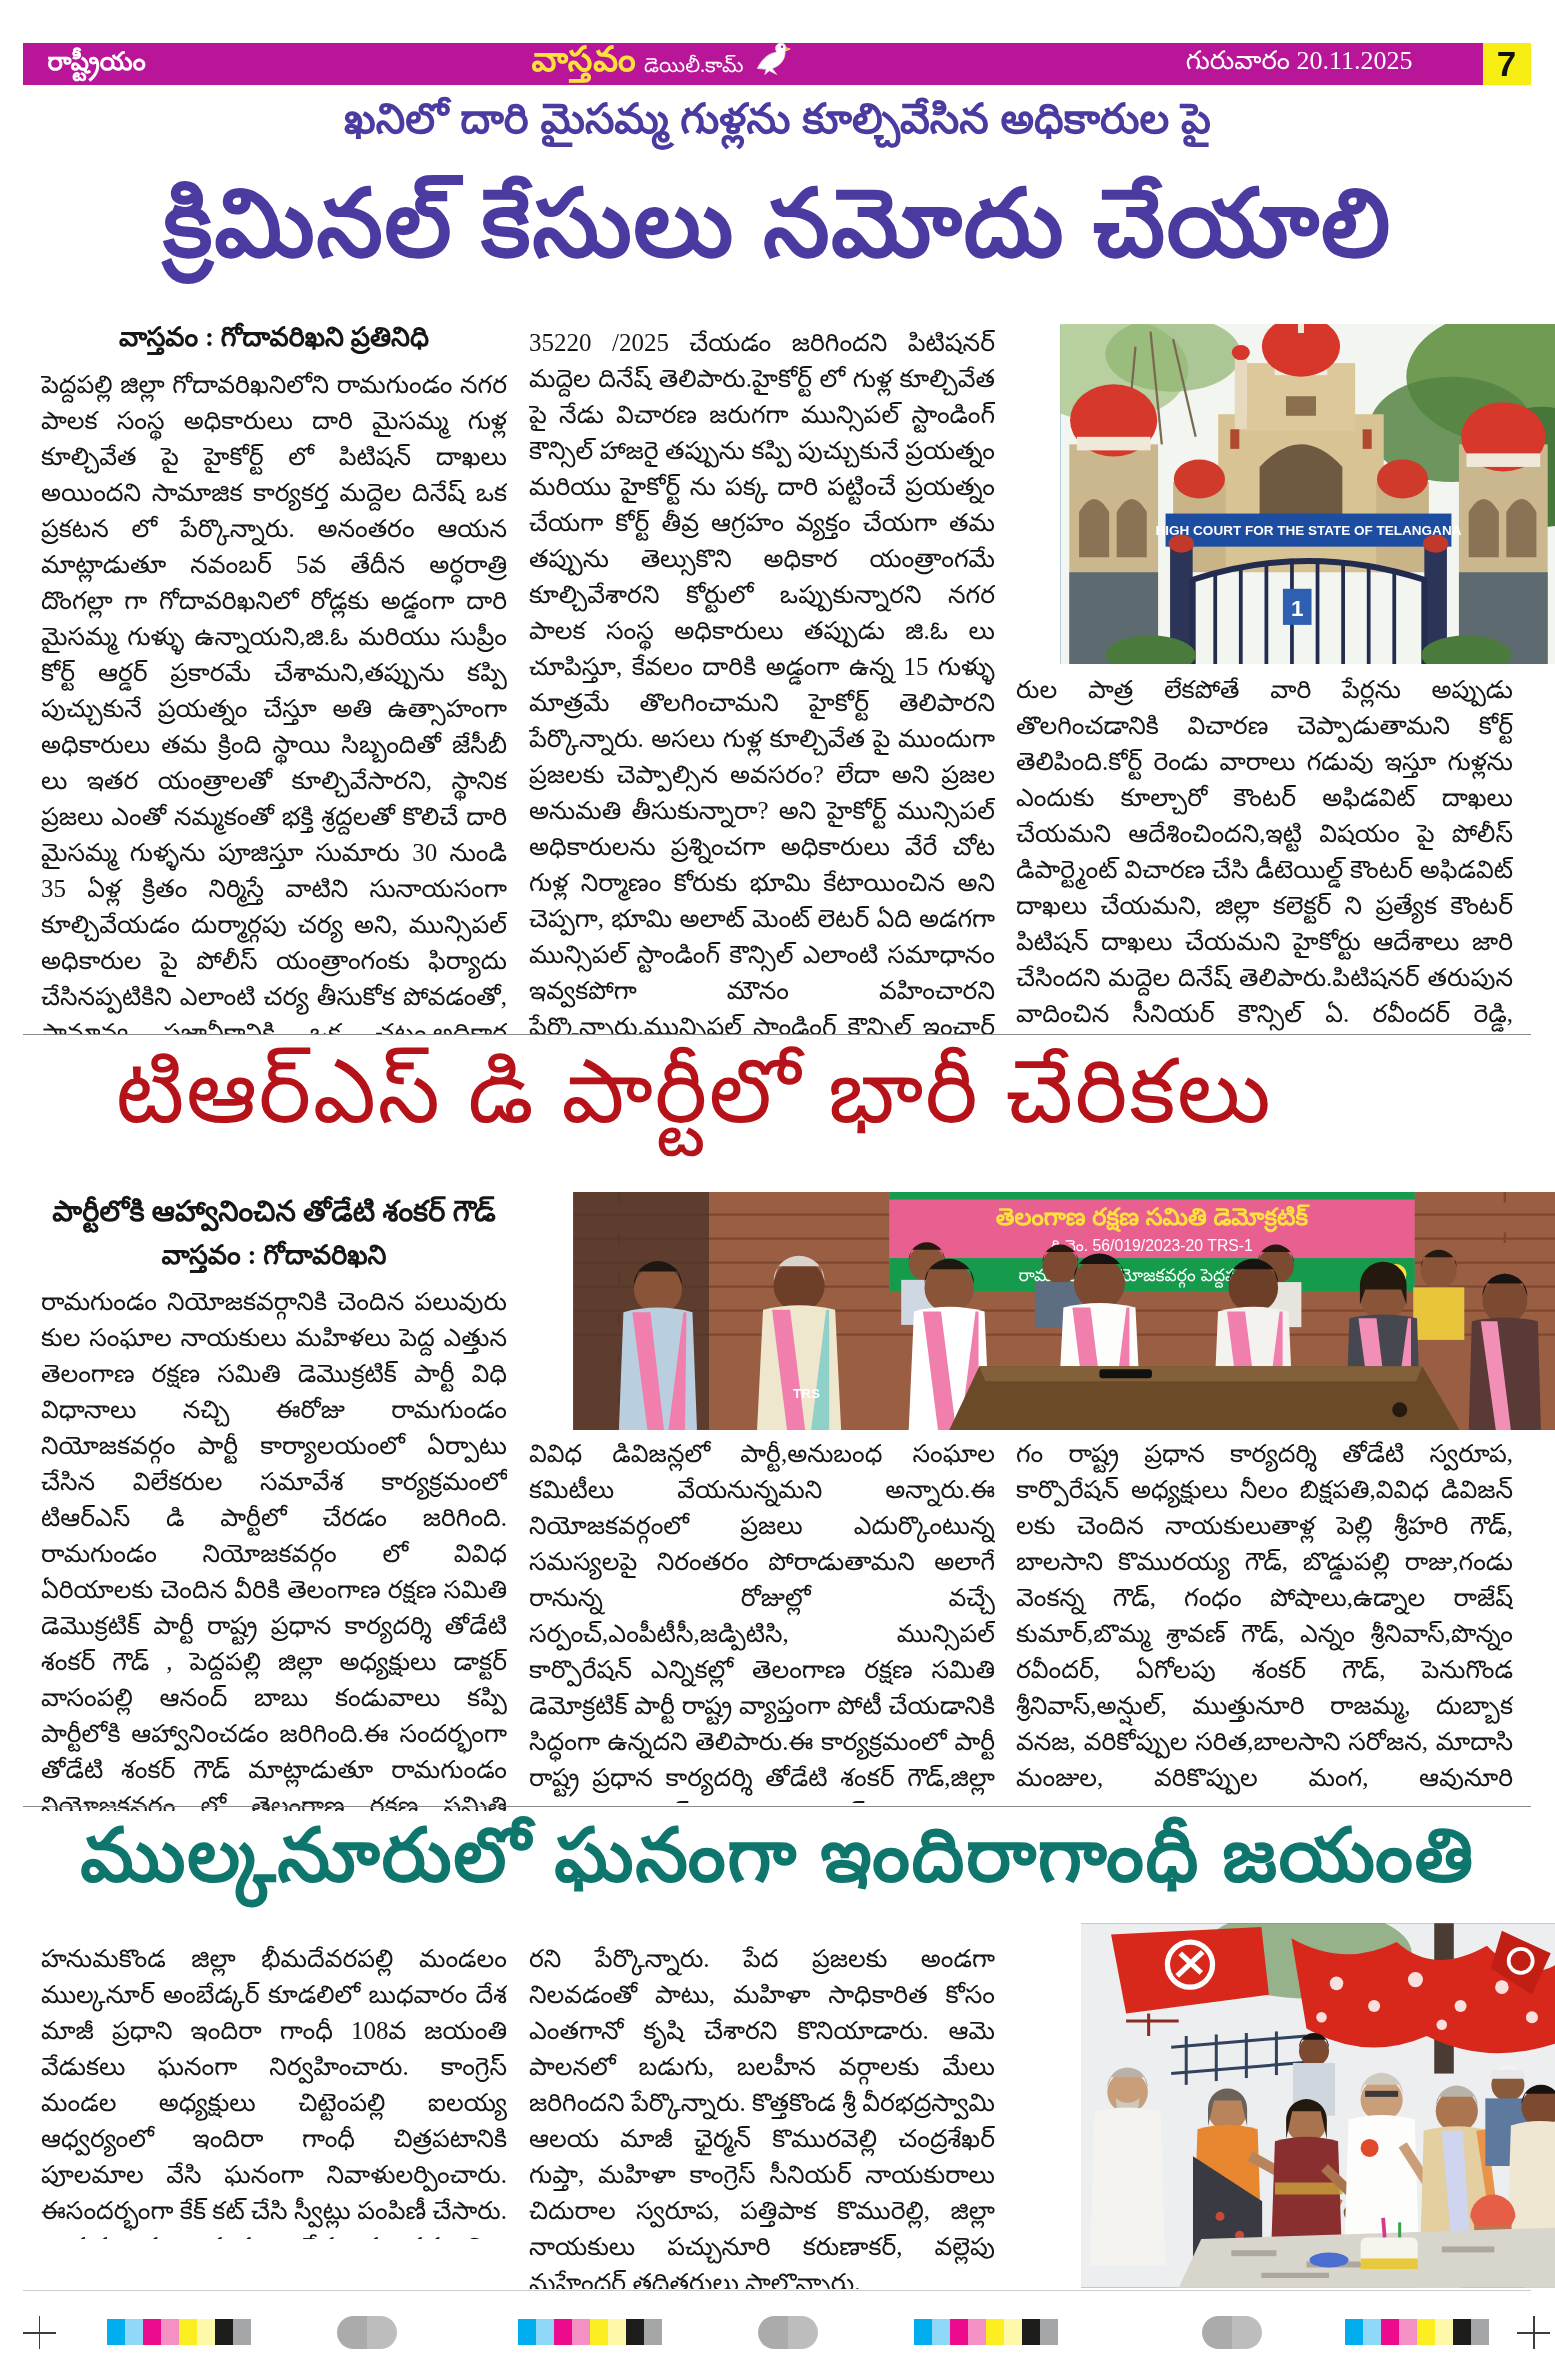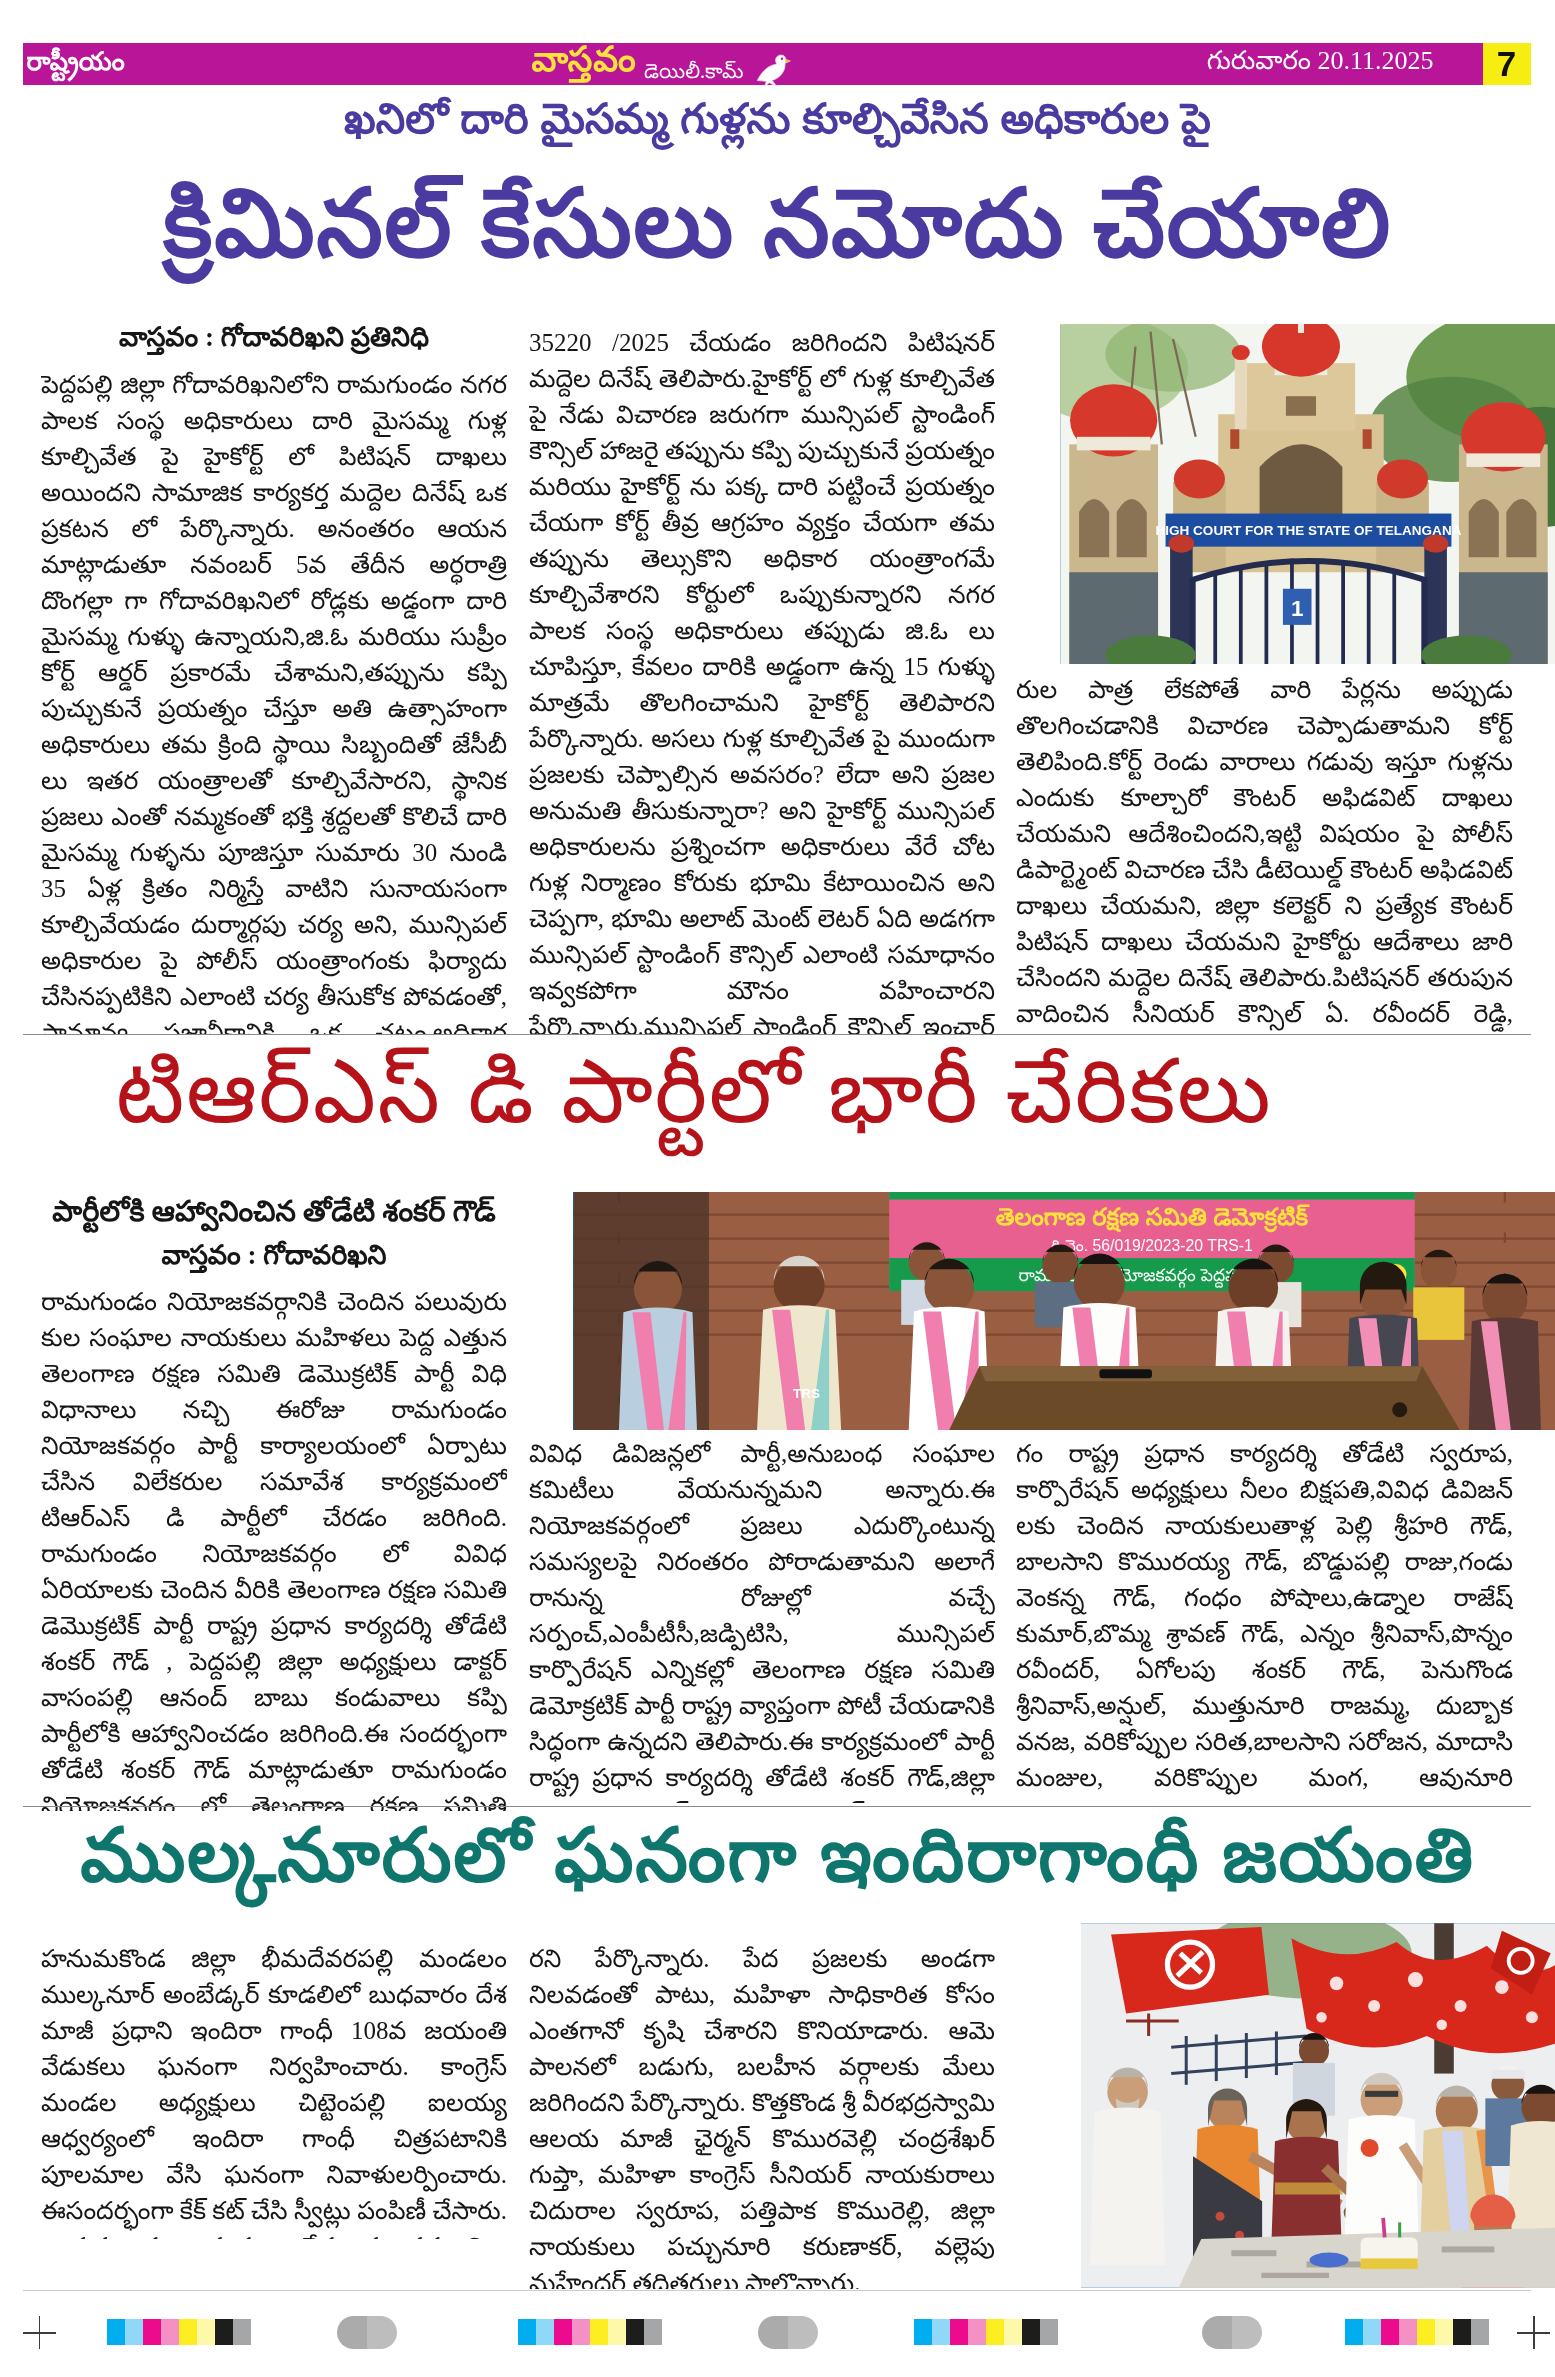--- a/index.html
+++ b/index.html
@@ -2,23 +2,23 @@
 <html style="font-size:12px"><head>
 <meta charset="utf-8">
 <style>
   html,body{margin:0;padding:0;}
   body{width:1555px;height:2377px;background:#ffffff;position:relative;
        font-family:"Liberation Serif","DejaVu Serif",serif;color:#161616;}
   .abs{position:absolute;}
 
   
   .masthead{left:22.6px;top:43px;width:1508px;height:42px;display:flex;align-items:stretch;}
-  .mast-bar{flex:1;display:flex;align-items:center;padding:0 4px;color:#fff;}
+  .mast-bar{flex:1;display:flex;align-items:center;padding:0 25px;color:#fff;}
   .mast-section{font-size:25.6px;font-weight:bold;}
-  .mast-center{flex:1;display:flex;align-items:flex-end;justify-content:center;gap:7.5px;}
+  .mast-center{flex:1;display:flex;align-items:flex-start;justify-content:center;gap:7.5px;}
   .mast-brand{font-size:35px;font-weight:bold;letter-spacing:0.8px;}
   .mast-suffix{font-size:20.3px;color:#ffffff;margin-top:14px;}
   .mast-date{font-size:26px;margin-right:45px;white-space:nowrap;margin-left:8px;}
   .page-box{width:48px;display:flex;align-items:center;justify-content:center;
             font-family:"Liberation Sans",sans-serif;font-size:35px;font-weight:bold;color:#111;}
 
   
   .kicker{left:0;top:95px;width:1555px;text-align:center;font-size:42px;font-weight:bold;
           font-family:"Liberation Sans",sans-serif;}
   .headline1{left:0;top:169px;width:1555px;text-align:center;font-size:95px;font-weight:bold;

